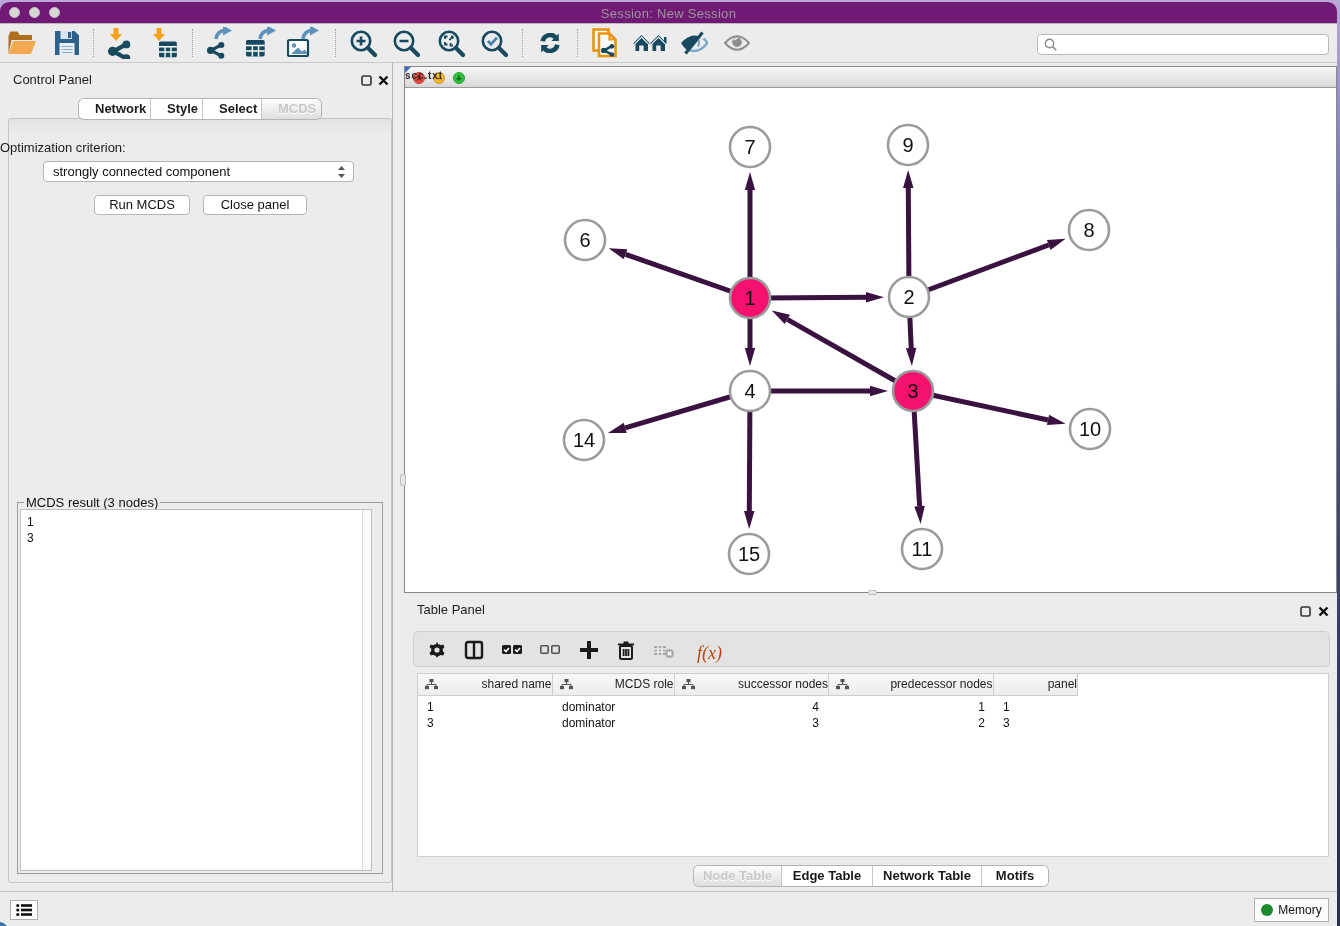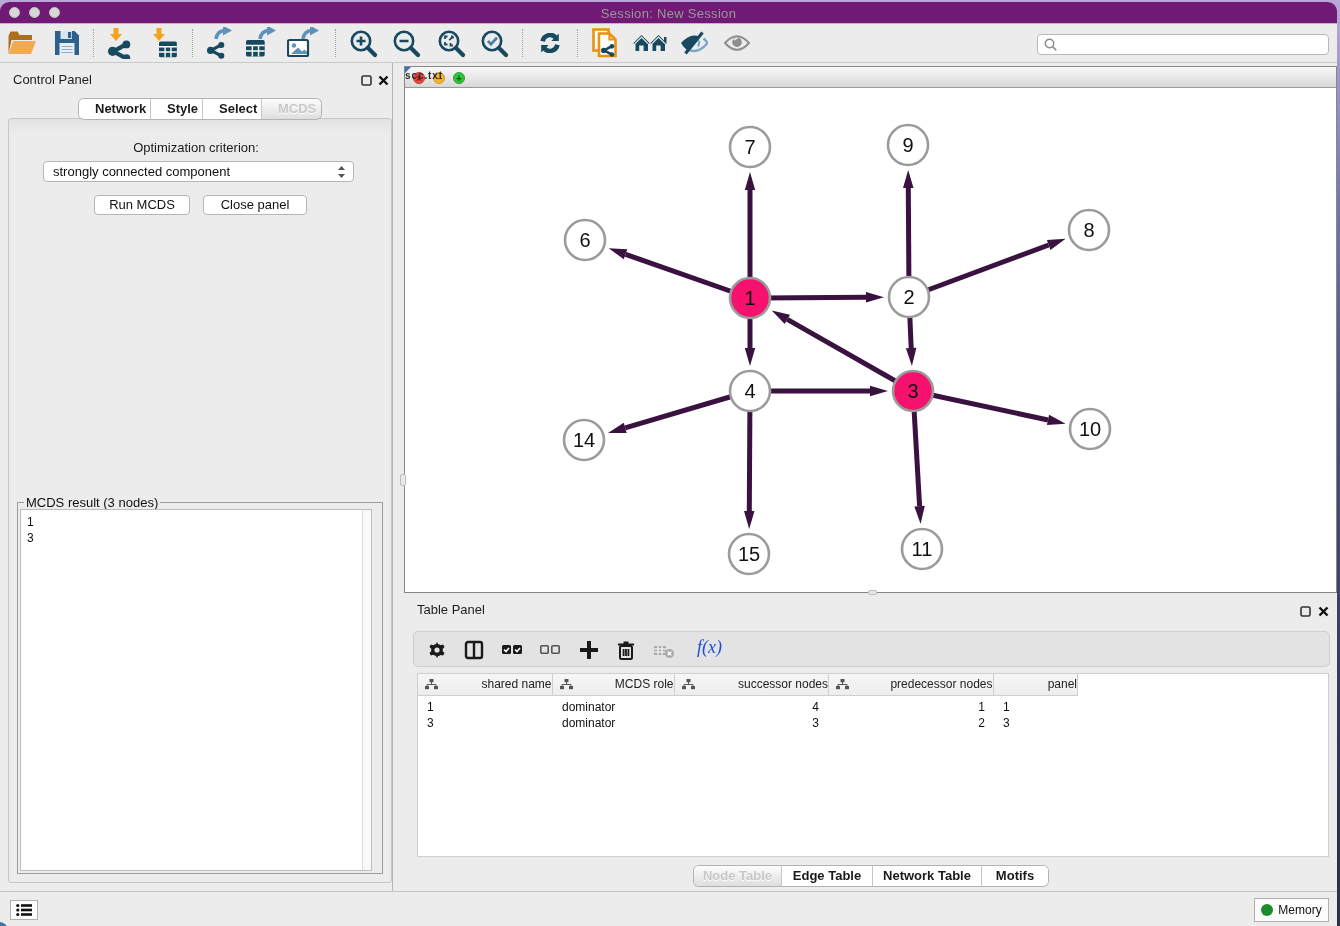--- a/index.html
+++ b/index.html
@@ -11,21 +11,21 @@
 .ti{position:absolute;top:4px}
 .tsep{position:absolute;top:5px;height:28px;width:0;border-left:1px dotted #9f9f9f}
 #search{position:absolute;left:1037px;top:10px;width:292px;height:21px;background:#fff;border:1px solid #b9b9b9;border-radius:4px}
 #cp{position:absolute;left:0;top:61px;width:393px;height:828px;background:#ececec;border-right:1px solid #b5b5b5}
 #cphead{position:absolute;left:13px;top:9px;font-size:13px;color:#1d1d1d}
 .wbtn{position:absolute;top:10px;font-size:12px;color:#222}
 #cptabs{position:absolute;left:79px;top:36px;height:20px;z-index:2;display:flex;font-size:13px;font-weight:bold;border-radius:5px;box-shadow:0 0 0 1px #b3b3b3;overflow:hidden}
 #cptabs div{background:#fff;color:#1a1a1a;padding:0 16px;line-height:19px;text-align:right;border-right:1px solid #c6c6c6}
 #cptabs div:last-child{border-right:none;background:linear-gradient(#fdfdfd,#dedede);color:#c8c8c8;text-shadow:0 1px 0 #fff}
 #cppane{position:absolute;left:8px;top:55px;width:384px;height:765px;background:#ebebeb;border:1px solid #c6c6c6;border-radius:3px;background:linear-gradient(#e2e2e2 0px,#ececec 14px)}
-#optlab{position:absolute;left:0;top:77px;width:100%;text-align:center;font-size:13px;color:#1a1a1a}
+#optlab{position:absolute;left:0;top:77px;width:100%;font-size:13px;color:#1a1a1a}
 #optsel{position:absolute;left:43px;top:98px;width:311px;height:21px;background:#fff;border:1px solid #b5b5b5;border-radius:4px;font-size:13px;color:#111;line-height:19px;padding-left:9px}
 .cbtn{position:absolute;top:132px;height:20px;background:#fff;border:1px solid #b5b5b5;border-radius:4px;font-size:13px;color:#111;text-align:center;line-height:18px}
 #fset{position:absolute;left:17px;top:439px;width:366px;height:372px;border:1px solid #9e9e9e}
 #fleg{position:absolute;left:6px;top:-8px;background:#ececec;padding:0 2px;font-size:13px;color:#111}
 #ftext{position:absolute;left:2px;top:6px;width:352px;height:362px;background:#fff;border:1px solid #bdbdbd;font-size:12px;line-height:16px;padding:4px 0 0 6px;color:#111}
 #fscroll{position:absolute;right:0px;top:0px;width:9px;height:100%;background:#fafafa;border-left:1px solid #dcdcdc}
 #netwin{position:absolute;left:404px;top:64px;width:933px;height:527px;background:#fff;border:1px solid #878787}
 #nettb{position:absolute;left:0;top:0;width:100%;height:21px;background:linear-gradient(#f8f8f8,#d8d8d8);border-bottom:1px solid #9a9a9a}
 .mtl{position:absolute;top:5px;width:12px;height:12px;border-radius:50%;text-align:center;font-size:10px;font-weight:bold;line-height:11px}
 #nettitle{position:absolute;top:3px;width:100%;font-size:10px;font-weight:bold;letter-spacing:.9px;color:#2b2b2b}
@@ -350,21 +350,21 @@
             <rect x="1" y="7" width="12" height="9" rx="1" fill="#a9a9a9"></rect>
             <g stroke="#fff" stroke-width="1.1">
               <line x1="1" y1="10" x2="13" y2="10"></line>
               <line x1="1" y1="13" x2="13" y2="13"></line>
               <line x1="5" y1="7" x2="5" y2="16"></line>
               <line x1="9" y1="7" x2="9" y2="16"></line>
             </g>
             <circle cx="16.5" cy="14.5" r="4.5" fill="#a9a9a9"></circle>
             <path d="M14.7 12.7 l3.6 3.6 M18.3 12.7 l-3.6 3.6" stroke="#fff" stroke-width="1.5"></path>
           </svg>
-          <div style="position:absolute;left:283px;top:5px;font-size:18px;color:#1d4ed8;font-style:italic;font-family:'Liberation Serif',serif">f(x)</div>
+          <div style="position:absolute;left:283px;top:11px;font-size:18px;color:#c2410c;font-style:italic;font-family:'Liberation Serif',serif">f(x)</div>
         </div>
         <div id="tbl">
           <div id="thead">
             <div class="hc" style="width:134.5px"><svg width="13" height="11" viewBox="0 0 13 11" style="position:absolute;left:7px;top:5px">
                 <rect x="4.5" y="0" width="4" height="3.2" fill="#555"></rect>
                 <rect x="0" y="7" width="4" height="3.2" fill="#555"></rect>
                 <rect x="9" y="7" width="4" height="3.2" fill="#555"></rect>
                 <path d="M6.5 3 V5.5 M2 7 V5.5 H11 V7" stroke="#555" stroke-width="1" fill="none"></path>
               </svg>shared name</div>
             <div class="hc" style="width:122px"><svg width="13" height="11" viewBox="0 0 13 11" style="position:absolute;left:7px;top:5px">

